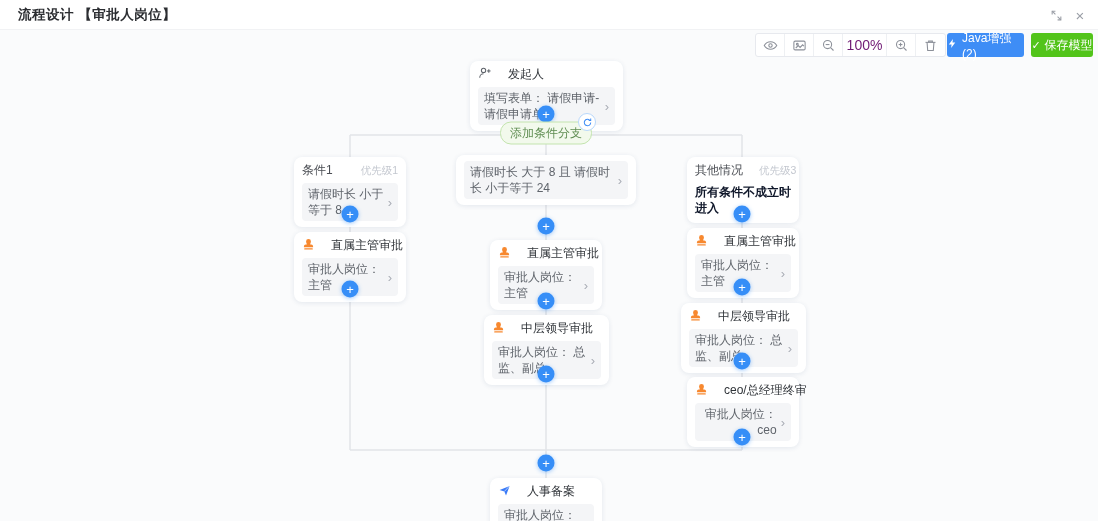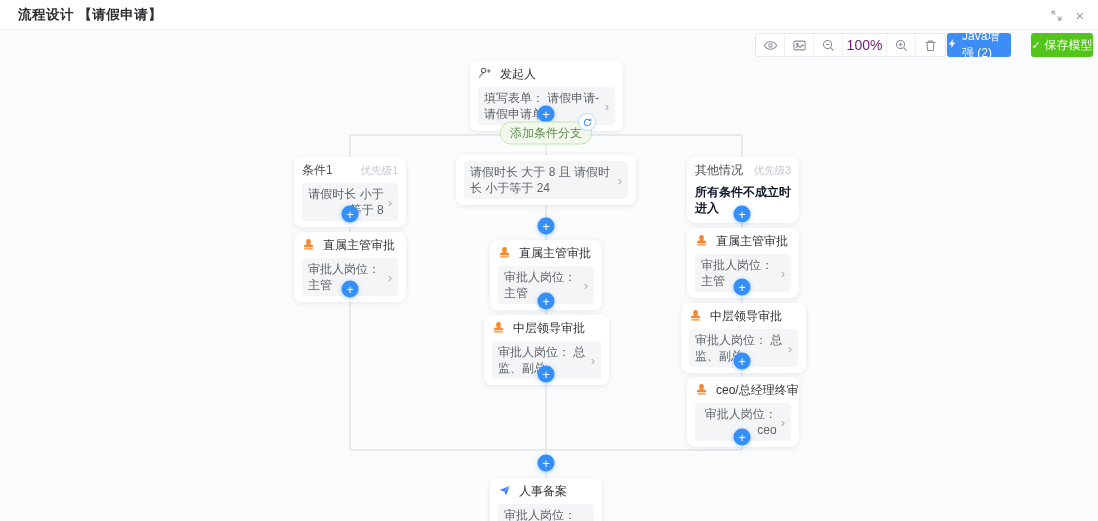--- a/index.html
+++ b/index.html
@@ -18,28 +18,28 @@
 
   
   .tb-group { position:absolute; left:755px; top:3px; height:24px; display:flex; z-index:6;
     background:#fff; border:1px solid #e7e9ee; border-radius:3px; align-items:stretch; }
   .tb-btn { width:29px; display:flex; align-items:center; justify-content:center; cursor:pointer;
     border-right:1px solid #eef0f3; color:#8c9099; }
   .tb-btn:last-child { border-right:none; }
   .tb-zoom { width:44px; font-size:14px; color:#701a75; }
   .btn { position:absolute; top:3px; height:24px; border-radius:3px; display:flex; z-index:6;
     align-items:center; justify-content:center; gap:4px; color:#fff; font-size:12px; cursor:pointer; }
-  .btn-java { left:947px; width:64px; background:#3e8df6; }
+  .btn-java { left:947px; width:77px; background:#3e8df6; }
   .btn-save { left:1031px; width:62px; background:#52c41a; }
   .btn-save .check { font-size:11px; }
 
   
   .card { position:absolute; z-index:2; background:#fff; border-radius:8px; width:112px;
     box-shadow:0 1px 5px rgba(30,60,110,.10); padding:6px 8px 6px; font-size:12px; cursor:pointer; }
-  .hd { display:flex; align-items:center; gap:8px; height:15px; margin-bottom:5px; color:#2f3338; white-space:nowrap; }
+  .hd { display:flex; align-items:center; gap:16px; height:15px; margin-bottom:5px; color:#2f3338; white-space:nowrap; }
   .hd .ttl { font-size:12px; }
   .cond .hd { justify-content:space-between; color:#4b4e54; }
   .prio { color:#c3c7cf; font-size:10.5px; font-weight:normal; }
   .row { background:#f4f5f7; border-radius:4px; padding:3px 6px; color:#5f646b; display:flex;
     align-items:center; line-height:16px; min-height:22px; }
   .row .txt { flex:1; }
   .chev { margin-left:4px; color:#a9adb5; font-size:13px; line-height:1; }
   .plain { color:#0f172a; line-height:16px; padding:1px 0;font-weight:bold; }
   .hd svg { flex:none; }
 
@@ -53,21 +53,21 @@
     background:#f2f9ec; border:1px solid #c3e4ae; color:#5f8d52; font-size:12px; border-radius:11px;
     padding:2px 9px; white-space:nowrap; cursor:pointer; }
   .swap-btn { position:absolute; z-index:5; left:587px; top:92px; transform:translate(-50%,-50%);
     width:18px; height:18px; border-radius:50%; background:#fff; border:1px solid #b9d8fb;
     display:flex; align-items:center; justify-content:center; cursor:pointer; }
 </style>
 </head>
 <body>
 
 <div class="titlebar">
-  <h1>流程设计 【请假申请】</h1>
+  <h1>流程设计 【审批人岗位】</h1>
   <div class="win-icons">
     <div class="win-btn">
       <svg width="13" height="13" viewBox="0 0 24 24" fill="none" stroke="#9a9ea6" stroke-width="2">
         <path d="M4 10V4h6"></path>
           <path d="M20 14v6h-6"></path>
           <path d="M4 4l6 6"></path>
           <path d="M20 20l-6-6"></path>
       </svg>
     </div>
     <div class="win-btn">
@@ -162,21 +162,21 @@
 
   <div class="plus" style="left:546px; top:84px;">+</div>
   <div class="pill">添加条件分支</div>
   <div class="swap-btn">
     <svg width="11" height="11" viewBox="0 0 24 24" fill="none" stroke="#3e8df6" stroke-width="2.2">
       <path d="M19 12a7 7 0 1 1-2-4.9"></path>
         <path d="M19 3.5v4.3h-4.3"></path>
     </svg>
   </div>
 
-  <div class="card cond" style="left:294px; top:127px;text-align:right;">
+  <div class="card cond" style="left:294px; top:127px;">
     <div class="hd">
       <span class="ttl">条件1</span>
       <span class="prio">优先级1</span>
     </div>
     <div class="row">
       <span class="txt">请假时长 小于等于 8</span>
       <span class="chev">›</span>
     </div>
   </div>
   <div class="plus" style="left:350px; top:184px;">+</div>

